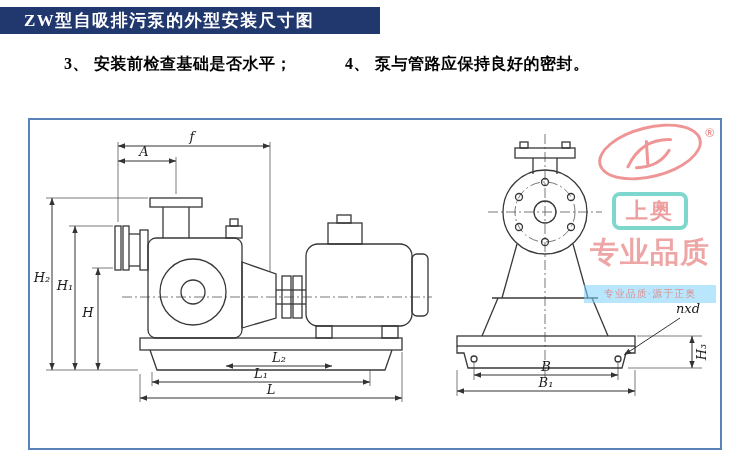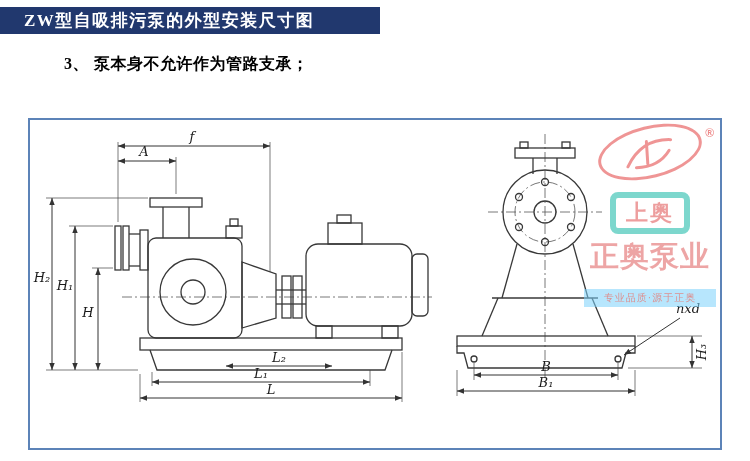--- a/index.html
+++ b/index.html
@@ -42,38 +42,41 @@
   }
   .wm-oval-wrap{ position:relative; height:62px; }
   .wm-oval{
     width:106px; height:52px; margin:2px auto 0;
     border:3px solid #e24040; border-radius:50%;
     transform:rotate(-14deg);
     display:flex; align-items:center; justify-content:center;
   }
   .wm-reg{ position:absolute; right:2px; top:0; font-size:12px; font-weight:bold; }
   .wm-box{
-    display:inline-block; border:6px solid #14b8a6; border-radius:8px;
+    display:inline-block; border:4px solid #14b8a6; border-radius:8px;
     padding:0 10px; font-size:22px; font-weight:bold; color:#e05050;
     margin-top:4px; letter-spacing:2px;
   }
   .wm-name{ font-size:29px; font-weight:bold; color:#e05c5c; letter-spacing:1px; margin-top:3px; white-space:nowrap; }
   .wm-tagline{ margin-top:12px; background:#7dd3fc; color:#c23333; font-size:10px; padding:2px 18px; letter-spacing:1px; }
 </style>
 </head>
 <body>
 
 <div class="title-bar">
   <span>ZW型自吸排污泵的外型安装尺寸图</span>
 </div>
 
 <div class="notes">
   <div class="note-row">
     <div class="note">
-      <span class="note-num">3、</span><span>泵本身不允许作为管路支承；</span>
+      <span class="note-num">3、</span><span>安装前检查基础是否水平；</span>
+    </div>
+    <div class="note wide">
+      <span class="note-num">4、</span><span>泵与管路应保持良好的密封。</span>
     </div>
   </div>
 </div>
 
 <div class="diagram-box">
   <svg width="690" height="328" viewBox="0 0 690 328">
     <defs>
       <marker id="arr" viewBox="0 0 10 10" refX="9" refY="5" markerWidth="8" markerHeight="8" orient="auto-start-reverse">
         <path d="M0,1.5 L9,5 L0,8.5 Z" fill="#333"></path>
       </marker>
@@ -205,16 +208,16 @@
   <div class="watermark">
     <div class="wm-oval-wrap">
       <div class="wm-oval">
         <svg width="70" height="34" viewBox="0 0 70 34">
           <path d="M10,26 Q30,2 58,10 M18,29 Q40,34 54,20 M34,6 L30,28" stroke="#e24040" stroke-width="3" fill="none" stroke-linecap="round"></path>
         </svg>
       </div>
       <span class="wm-reg">®</span>
     </div>
     <div class="wm-box">上奥</div>
-    <div class="wm-name">正奥泵业</div>
+    <div class="wm-name">专业品质</div>
     <div class="wm-tagline">专业品质·源于正奥</div>
   </div>
 </div>
 
 </body></html>

